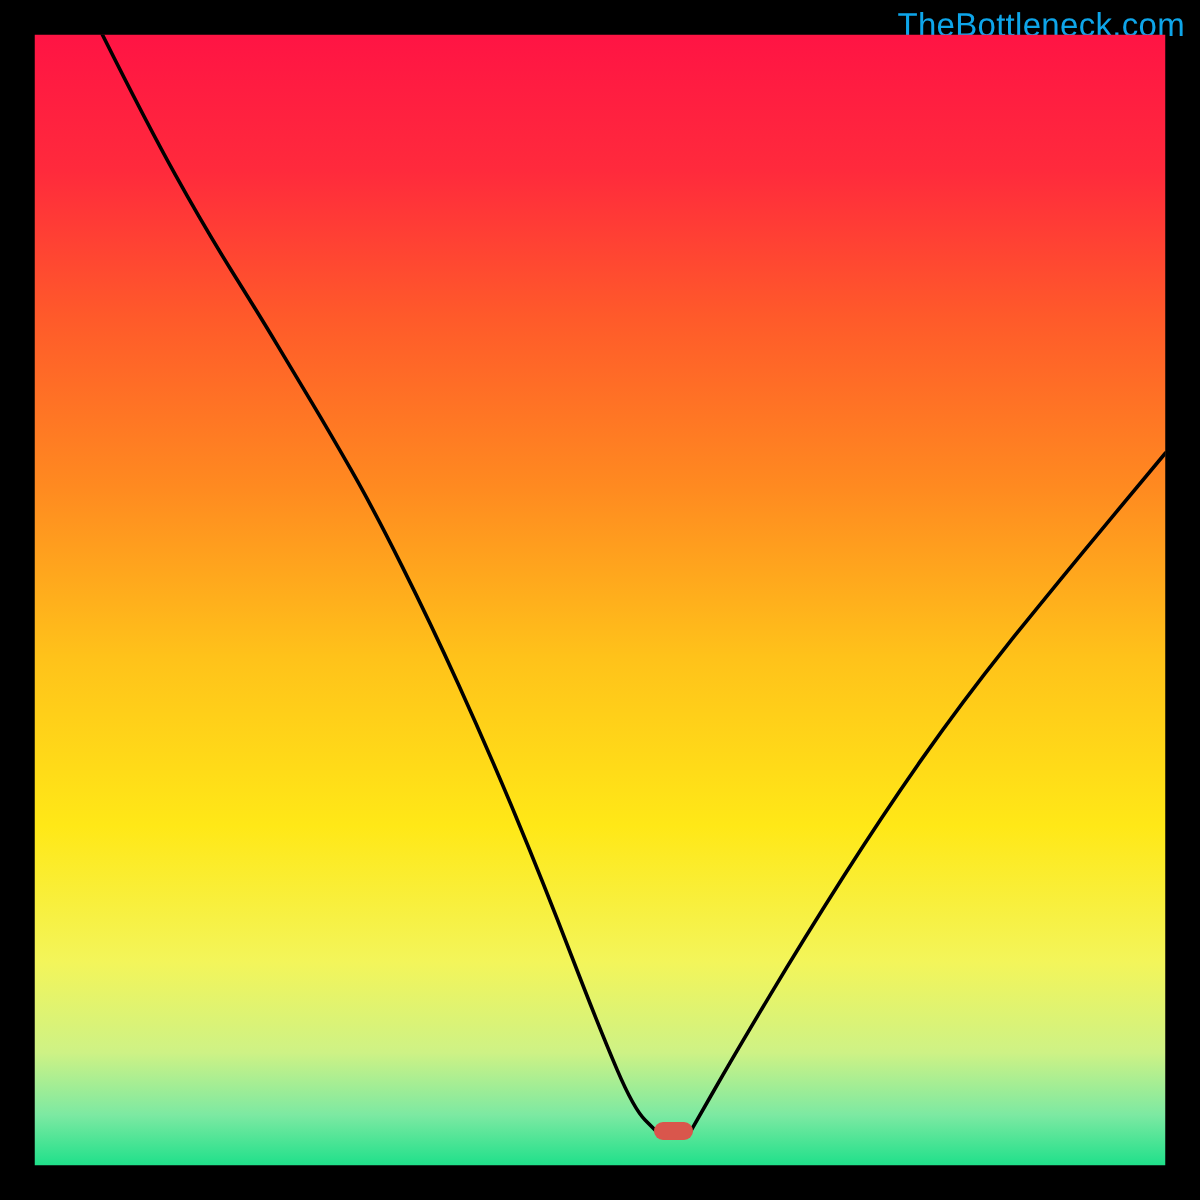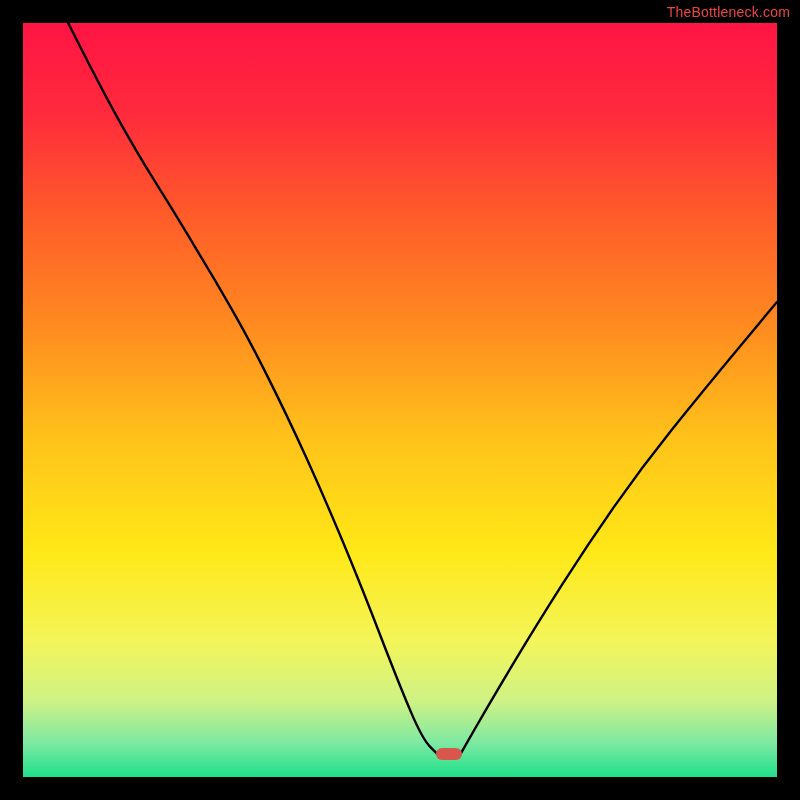--- a/index.html
+++ b/index.html
@@ -16,22 +16,22 @@
     left: 0;
     top: 0;
     width: 800px;
     height: 800px;
     background: #000;
   }
   .watermark {
     position: absolute;
     top: 4px;
     right: 10px;
-    color: #ef4444;
-    font-size: 14px;
+    color: #0ea5e9;
+    font-size: 22px;
     letter-spacing: 0.2px;
     user-select: none;
   }
   .plot {
     position: absolute;
     left: 23px;
     top: 23px;
     width: 754px;
     height: 754px;
   }

